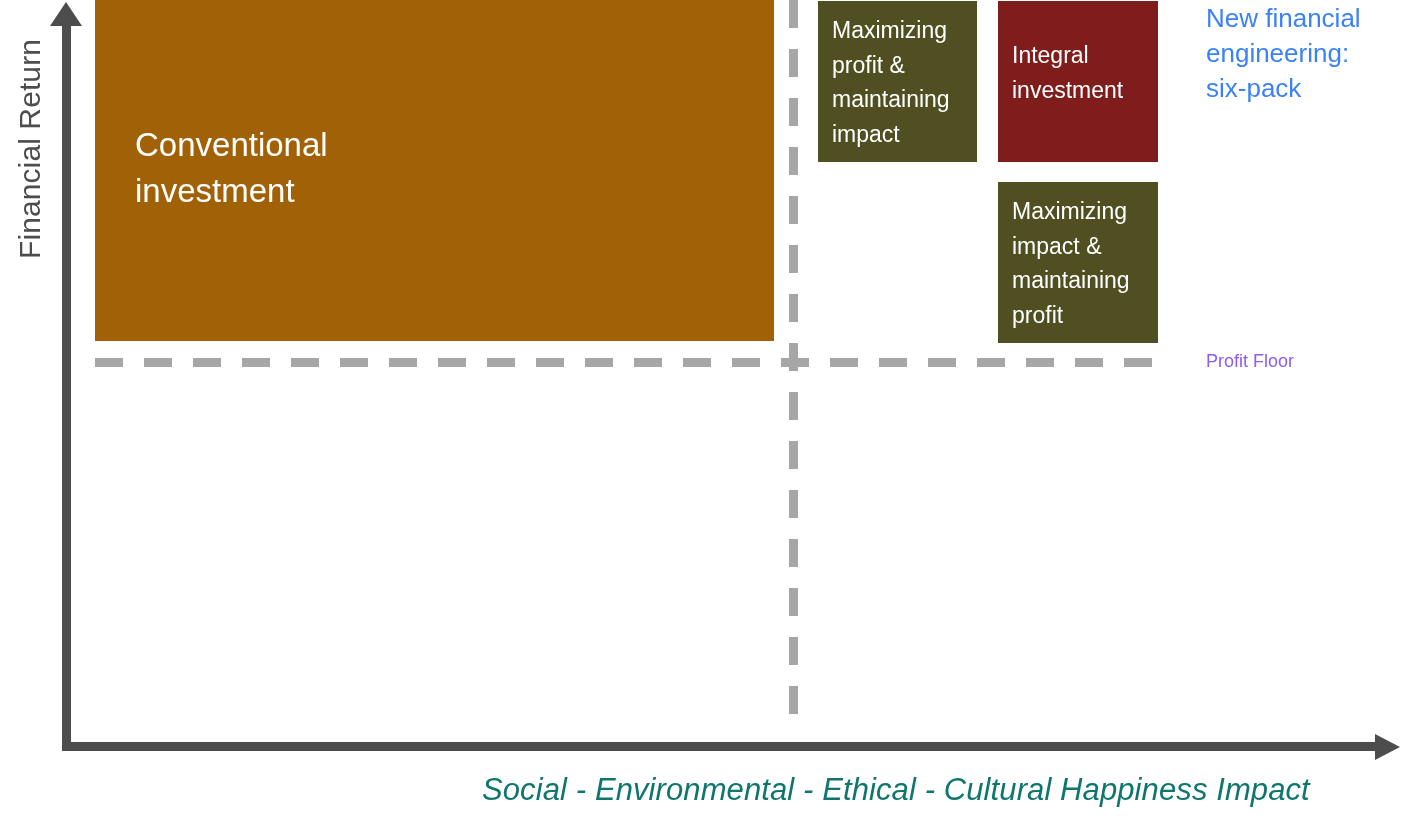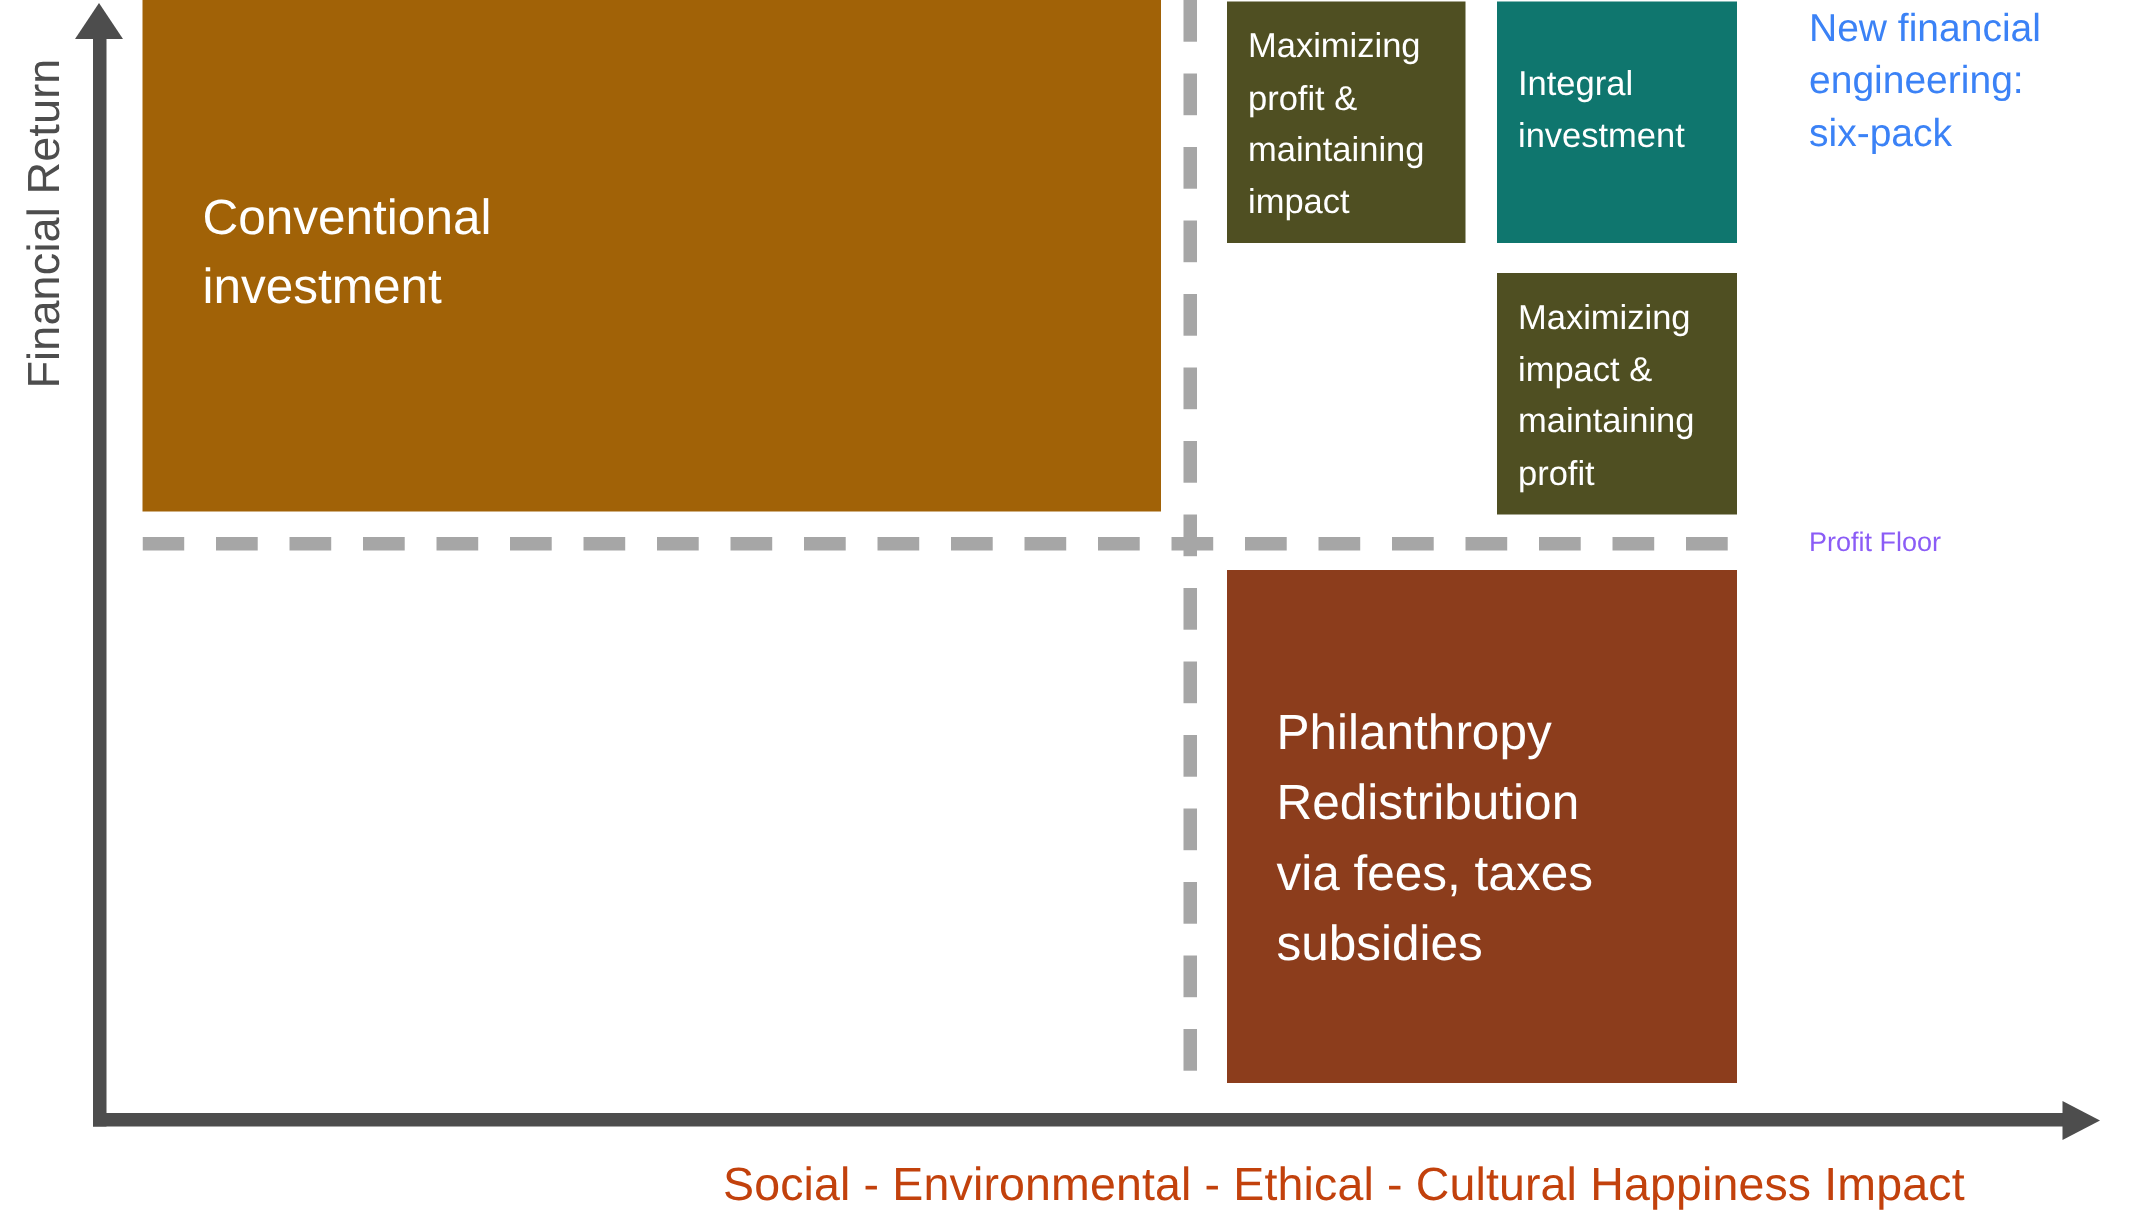--- a/index.html
+++ b/index.html
@@ -69,23 +69,24 @@
     font-size: 30px;
     color: #4d4d4d;
     white-space: nowrap;
     letter-spacing: 0.1px;
   }
   #x-axis-label {
     position: absolute;
     left: 482px;
     top: 772px;
     font-size: 31px;
-    color: #c2410c;
+    color: #0f766e;
     white-space: nowrap;
     letter-spacing: 0.1px;
+    font-style: italic;
   }
 
   
   #profit-floor-line {
     position: absolute;
     left: 95px;
     top: 358px;
     width: 1060px;
     height: 9px;
     background-image: linear-gradient(to right, #a6a6a6 0 28px, transparent 28px 49px);
@@ -142,21 +143,21 @@
     top: 12px;
     font-size: 23px;
     line-height: 34.5px;
   }
 
   #box-integral-investment {
     left: 998px;
     top: 1px;
     width: 160px;
     height: 161px;
-    background: #0f766e;
+    background: #7f1d1d;
   }
   #box-integral-investment .box-text {
     position: absolute;
     left: 14px;
     top: 37px;
     font-size: 23px;
     line-height: 34.5px;
   }
 
   #box-max-impact-maintain-profit {
@@ -242,25 +243,19 @@
 investment</div>
   </div>
 
   <div class="box" id="box-max-impact-maintain-profit">
     <div class="box-text">Maximizing
 impact &amp;
 maintaining
 profit</div>
   </div>
 
-  <div class="box" id="box-philanthropy-redistribution">
-    <div class="box-text">Philanthropy
-Redistribution
-via fees, taxes
-subsidies</div>
-  </div>
 
   <div id="annotation-new-financial-engineering">New financial
 engineering:
 six-pack</div>
   <div id="annotation-profit-floor">Profit Floor</div>
 
 </div>
 
 </body></html>

